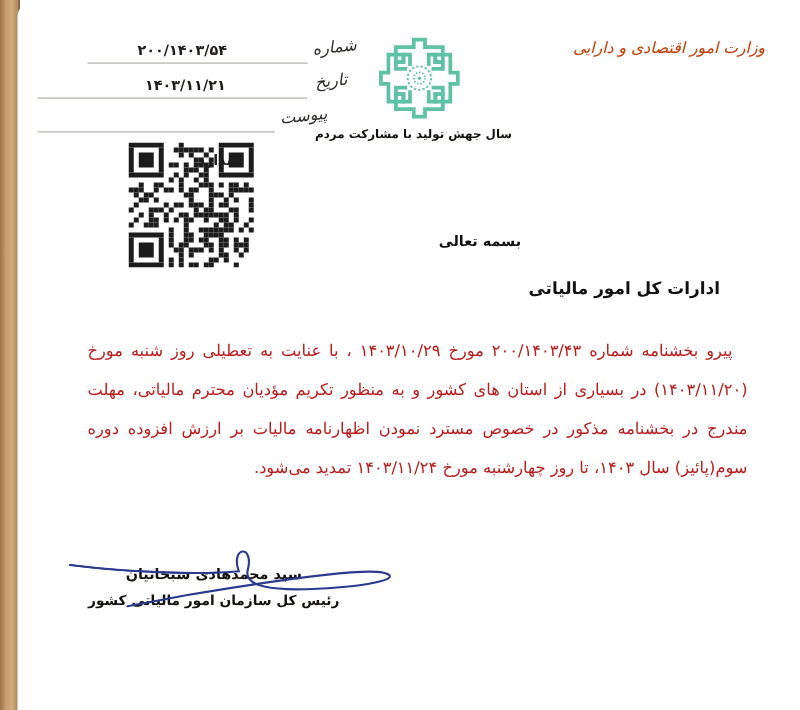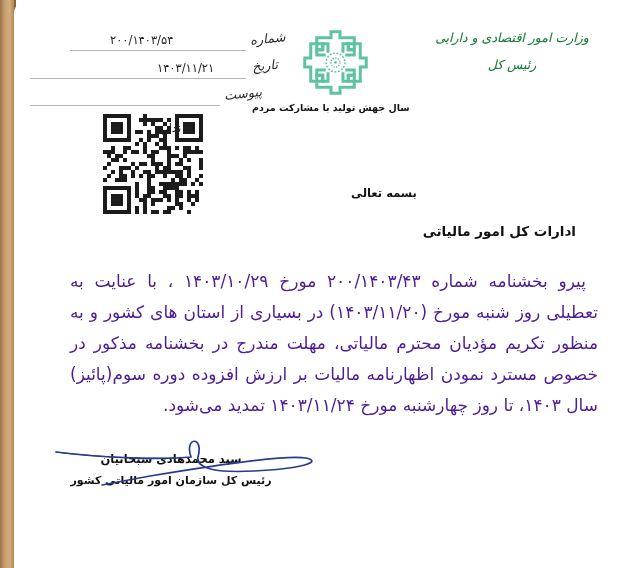--- a/index.html
+++ b/index.html
@@ -23,27 +23,27 @@
     border-top-left-radius:14px;
   }
   .abs{position:absolute;}
   
   .meta-label{
     font-style:italic;font-size:13px;color:#2f2b28;
     transform:rotate(-6deg);letter-spacing:0;
     direction:rtl;
   }
   .meta-value{
-    font-weight:normal;font-size:11.5px;color:#1d1b19;direction:rtl;
+    font-weight:bold;font-size:11.5px;color:#1d1b19;direction:rtl;
   }
   .meta-line{height:1px;background:#b9b4ae;}
   
   #letterhead{
-    right:28px;top:24px;width:200px;text-align:center;direction:rtl;
-    color:#15803d;font-style:italic;font-size:12.5px;line-height:27px;
+    right:28px;top:24px;width:200px;direction:rtl;
+    color:#c2410c;font-style:italic;font-size:12.5px;line-height:27px;
     text-shadow:0 0 1px rgba(141,129,118,.35);
   }
   #letterhead .lh-line{display:block;}
   
   #emblem{left:284px;top:25px;width:75px;height:75px;}
   #slogan{
     left:238px;top:102px;width:168px;text-align:left;
     font-weight:bold;font-size:9.5px;color:#151310;direction:rtl;
   }
   
@@ -55,21 +55,21 @@
   }
   
   #addressee{
     right:64px;top:223px;
     font-weight:bold;font-size:13.5px;color:#111;direction:rtl;margin-left:44px;
   }
   
   #body-text{
     left:56px;top:266px;width:528px;
     direction:rtl;text-align:justify;text-indent:12px;
-    font-size:17px;line-height:31px;color:#4c1d95;
+    font-size:13px;line-height:31px;color:#b91c1c;
   }
   
   #sign-block{
     left:42px;top:409px;width:230px;text-align:center;direction:rtl;
     color:#14110e;
     margin-top:40px;
   }
   #sign-name{font-weight:bold;font-size:11.5px;line-height:21px;}
   #sign-title{font-weight:bold;font-size:11px;line-height:21px;}
   #sign-stroke{left:40px;top:428px;width:285px;height:62px;}
@@ -78,21 +78,20 @@
 <body>
 
 <div id="page">
 
   <div id="spine"></div>
 
   <div id="sheet">
 
     <div id="letterhead" class="abs">
       <span class="lh-line">وزارت امور اقتصادی و دارایی</span>
-      <span class="lh-line">رئیس کل</span>
     </div>
 
     <svg id="emblem" class="abs" viewBox="0 0 100 100" aria-hidden="true">
       <g fill="none" stroke="#5fc2a2" stroke-width="4">
         <g id="arm">
           <path d="M40 37 L40 25 L33 25 L33 33 L25 33 L25 17 L44 17 L44 9 L56 9 L56 17 L75 17 L75 33 L67 33 L67 25 L60 25 L60 37"></path>
         </g>
         <use href="#arm" transform="rotate(90 50 50)"></use>
         <use href="#arm" transform="rotate(180 50 50)"></use>
         <use href="#arm" transform="rotate(270 50 50)"></use>
@@ -102,21 +101,21 @@
       <circle cx="50" cy="50" r="1.8" fill="#5fc2a2"></circle>
     </svg>
 
     <div id="slogan" class="abs">سال جهش تولید با مشارکت مردم</div>
 
     <span class="abs meta-label" style="left:236px;top:31px;">شماره</span>
     <span class="abs meta-value" style="left:96px;top:33px;">۲۰۰/۱۴۰۳/۵۴</span>
     <div class="abs meta-line" style="left:56px;top:50px;width:176px;"></div>
 
     <span class="abs meta-label" style="left:238px;top:58px;">تاریخ</span>
-    <span class="abs meta-value" style="left:102px;top:61px;margin-left:41px;">۱۴۰۳/۱۱/۲۱</span>
+    <span class="abs meta-value" style="left:102px;top:61px;">۱۴۰۳/۱۱/۲۱</span>
     <div class="abs meta-line" style="left:16px;top:78px;width:216px;"></div>
 
     <span class="abs meta-label" style="left:210px;top:86px;">پیوست</span>
     <span class="abs meta-value" style="left:144px;top:89px;margin-top:32px;">ندارد</span>
     <div class="abs meta-line" style="left:16px;top:105px;width:190px;"></div>
 
     <svg id="qr" class="abs" viewBox="0 0 100 100" aria-hidden="true">
         <rect x="40" y="0" width="4" height="4" fill="#1c1c1c"></rect>
         <rect x="36" y="4" width="4" height="4" fill="#1c1c1c"></rect>
         <rect x="40" y="4" width="4" height="4" fill="#1c1c1c"></rect>

